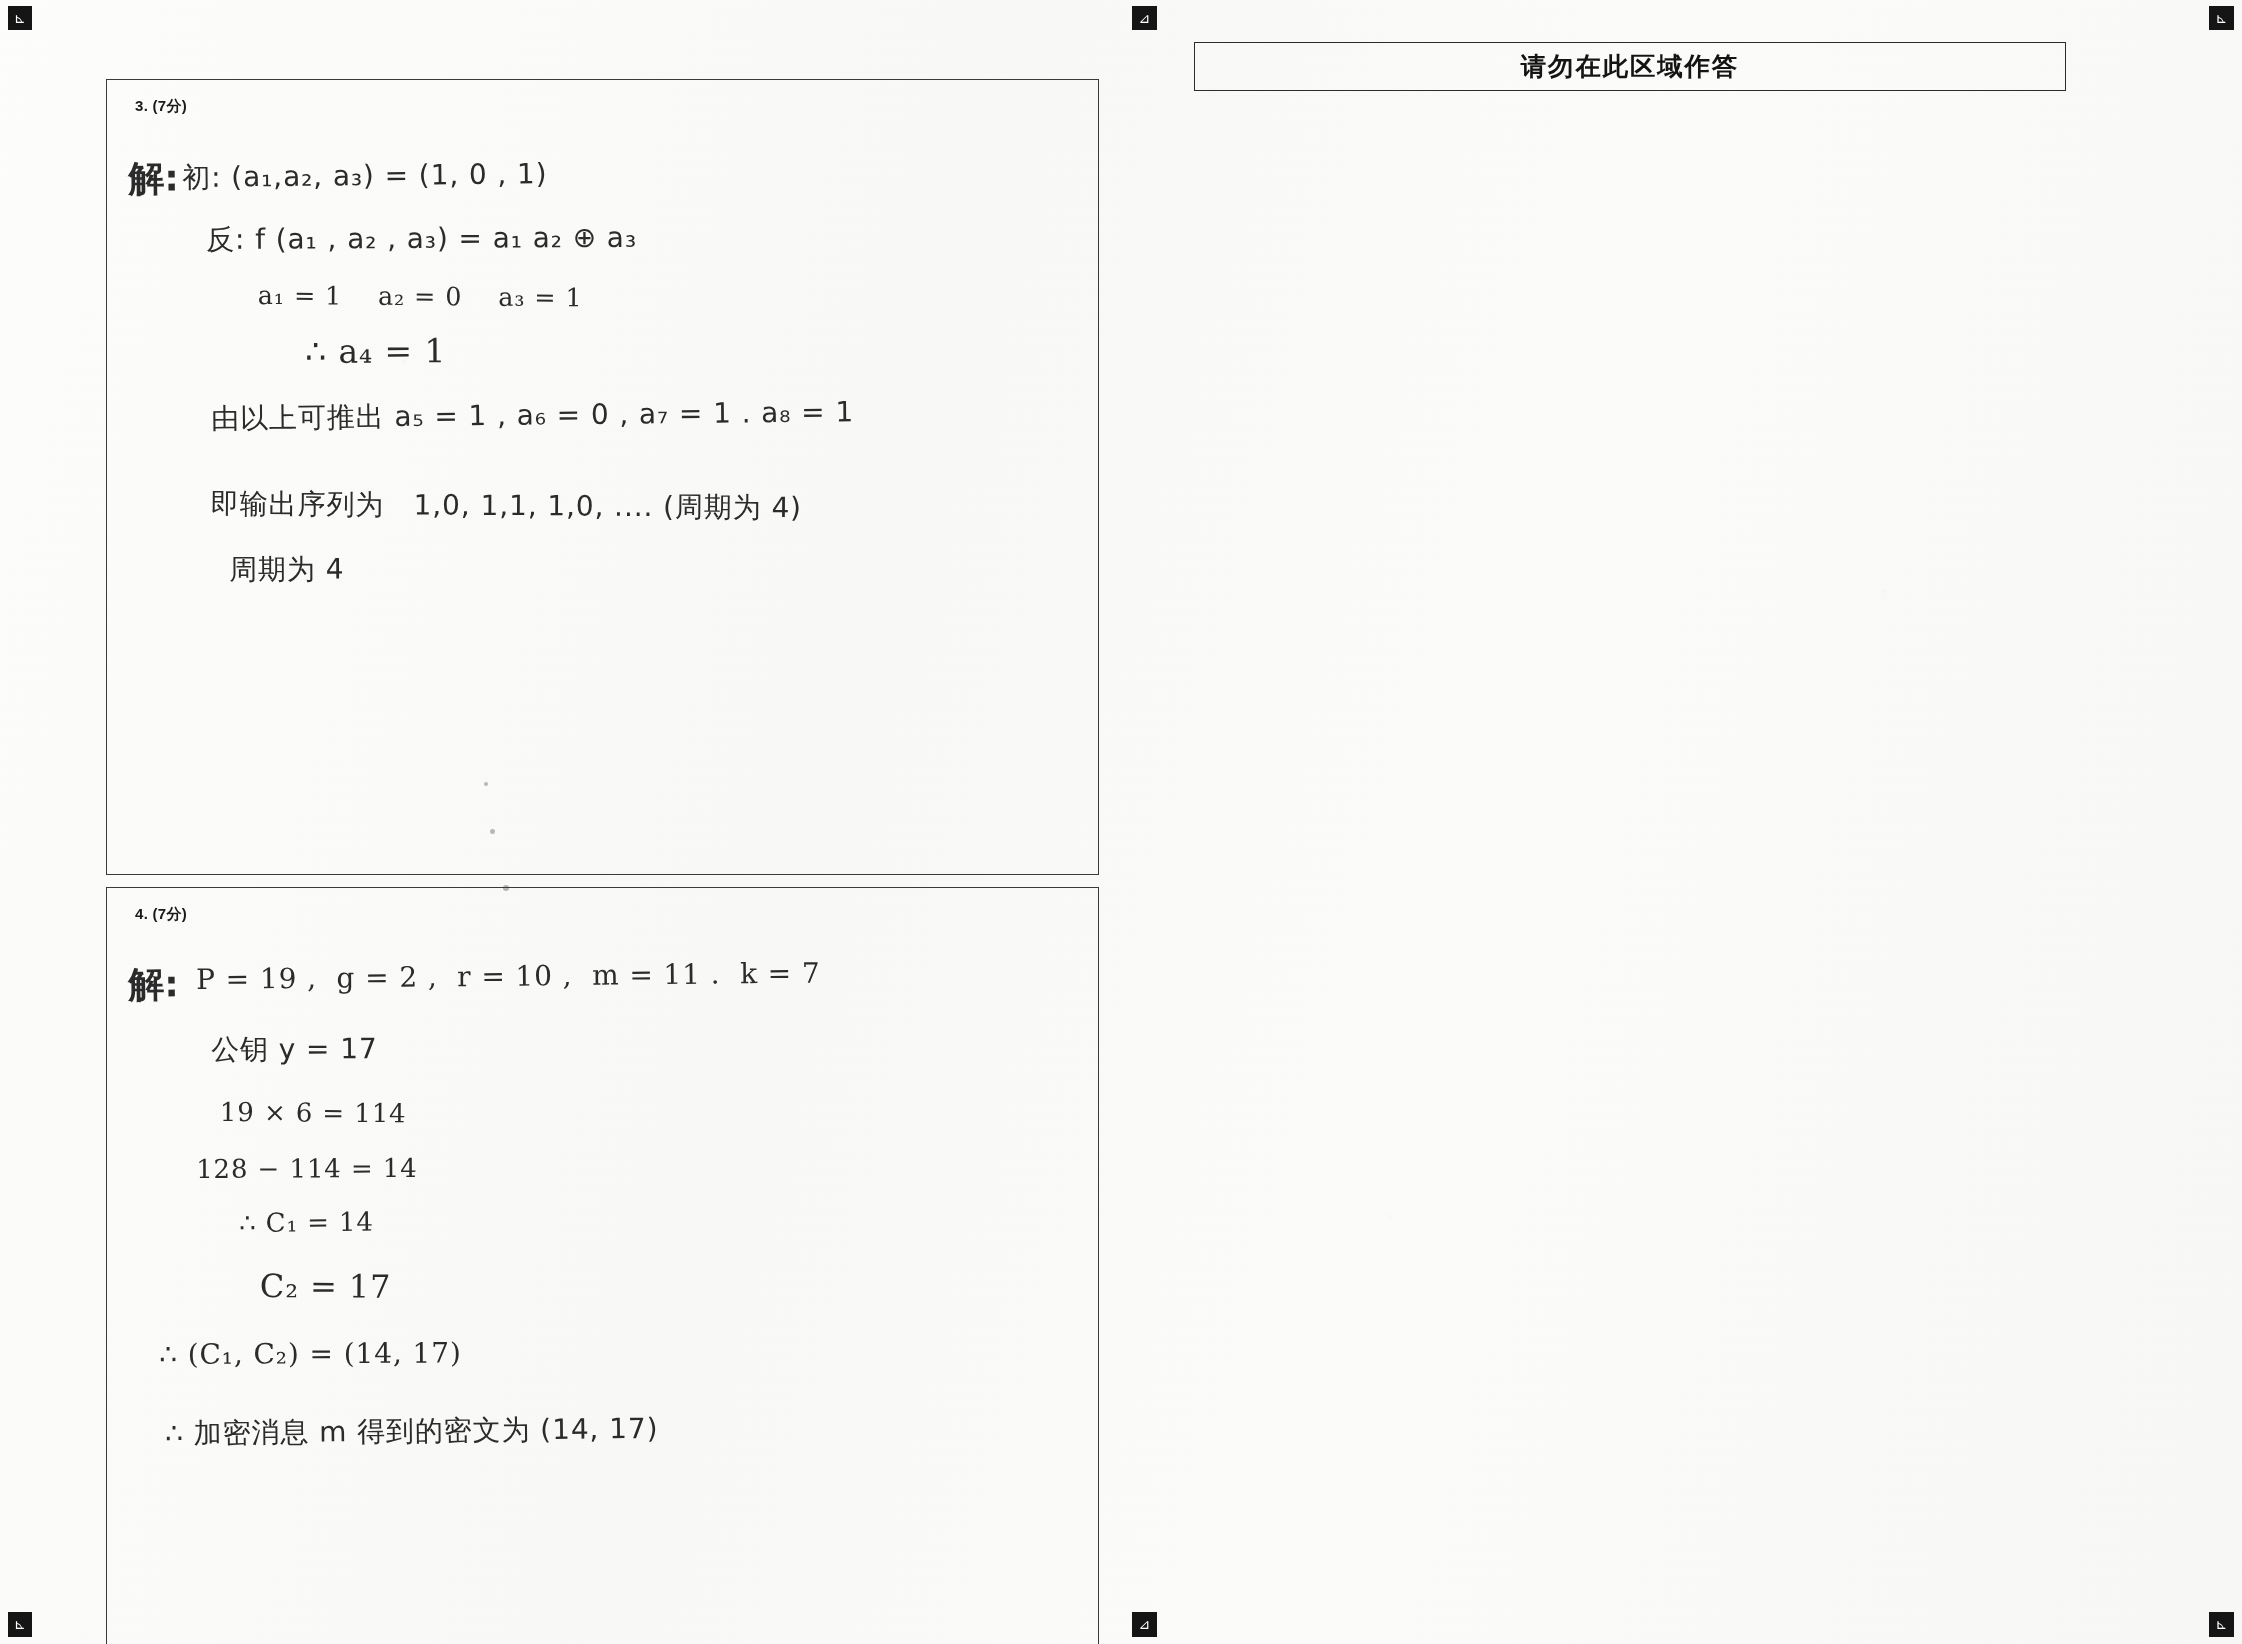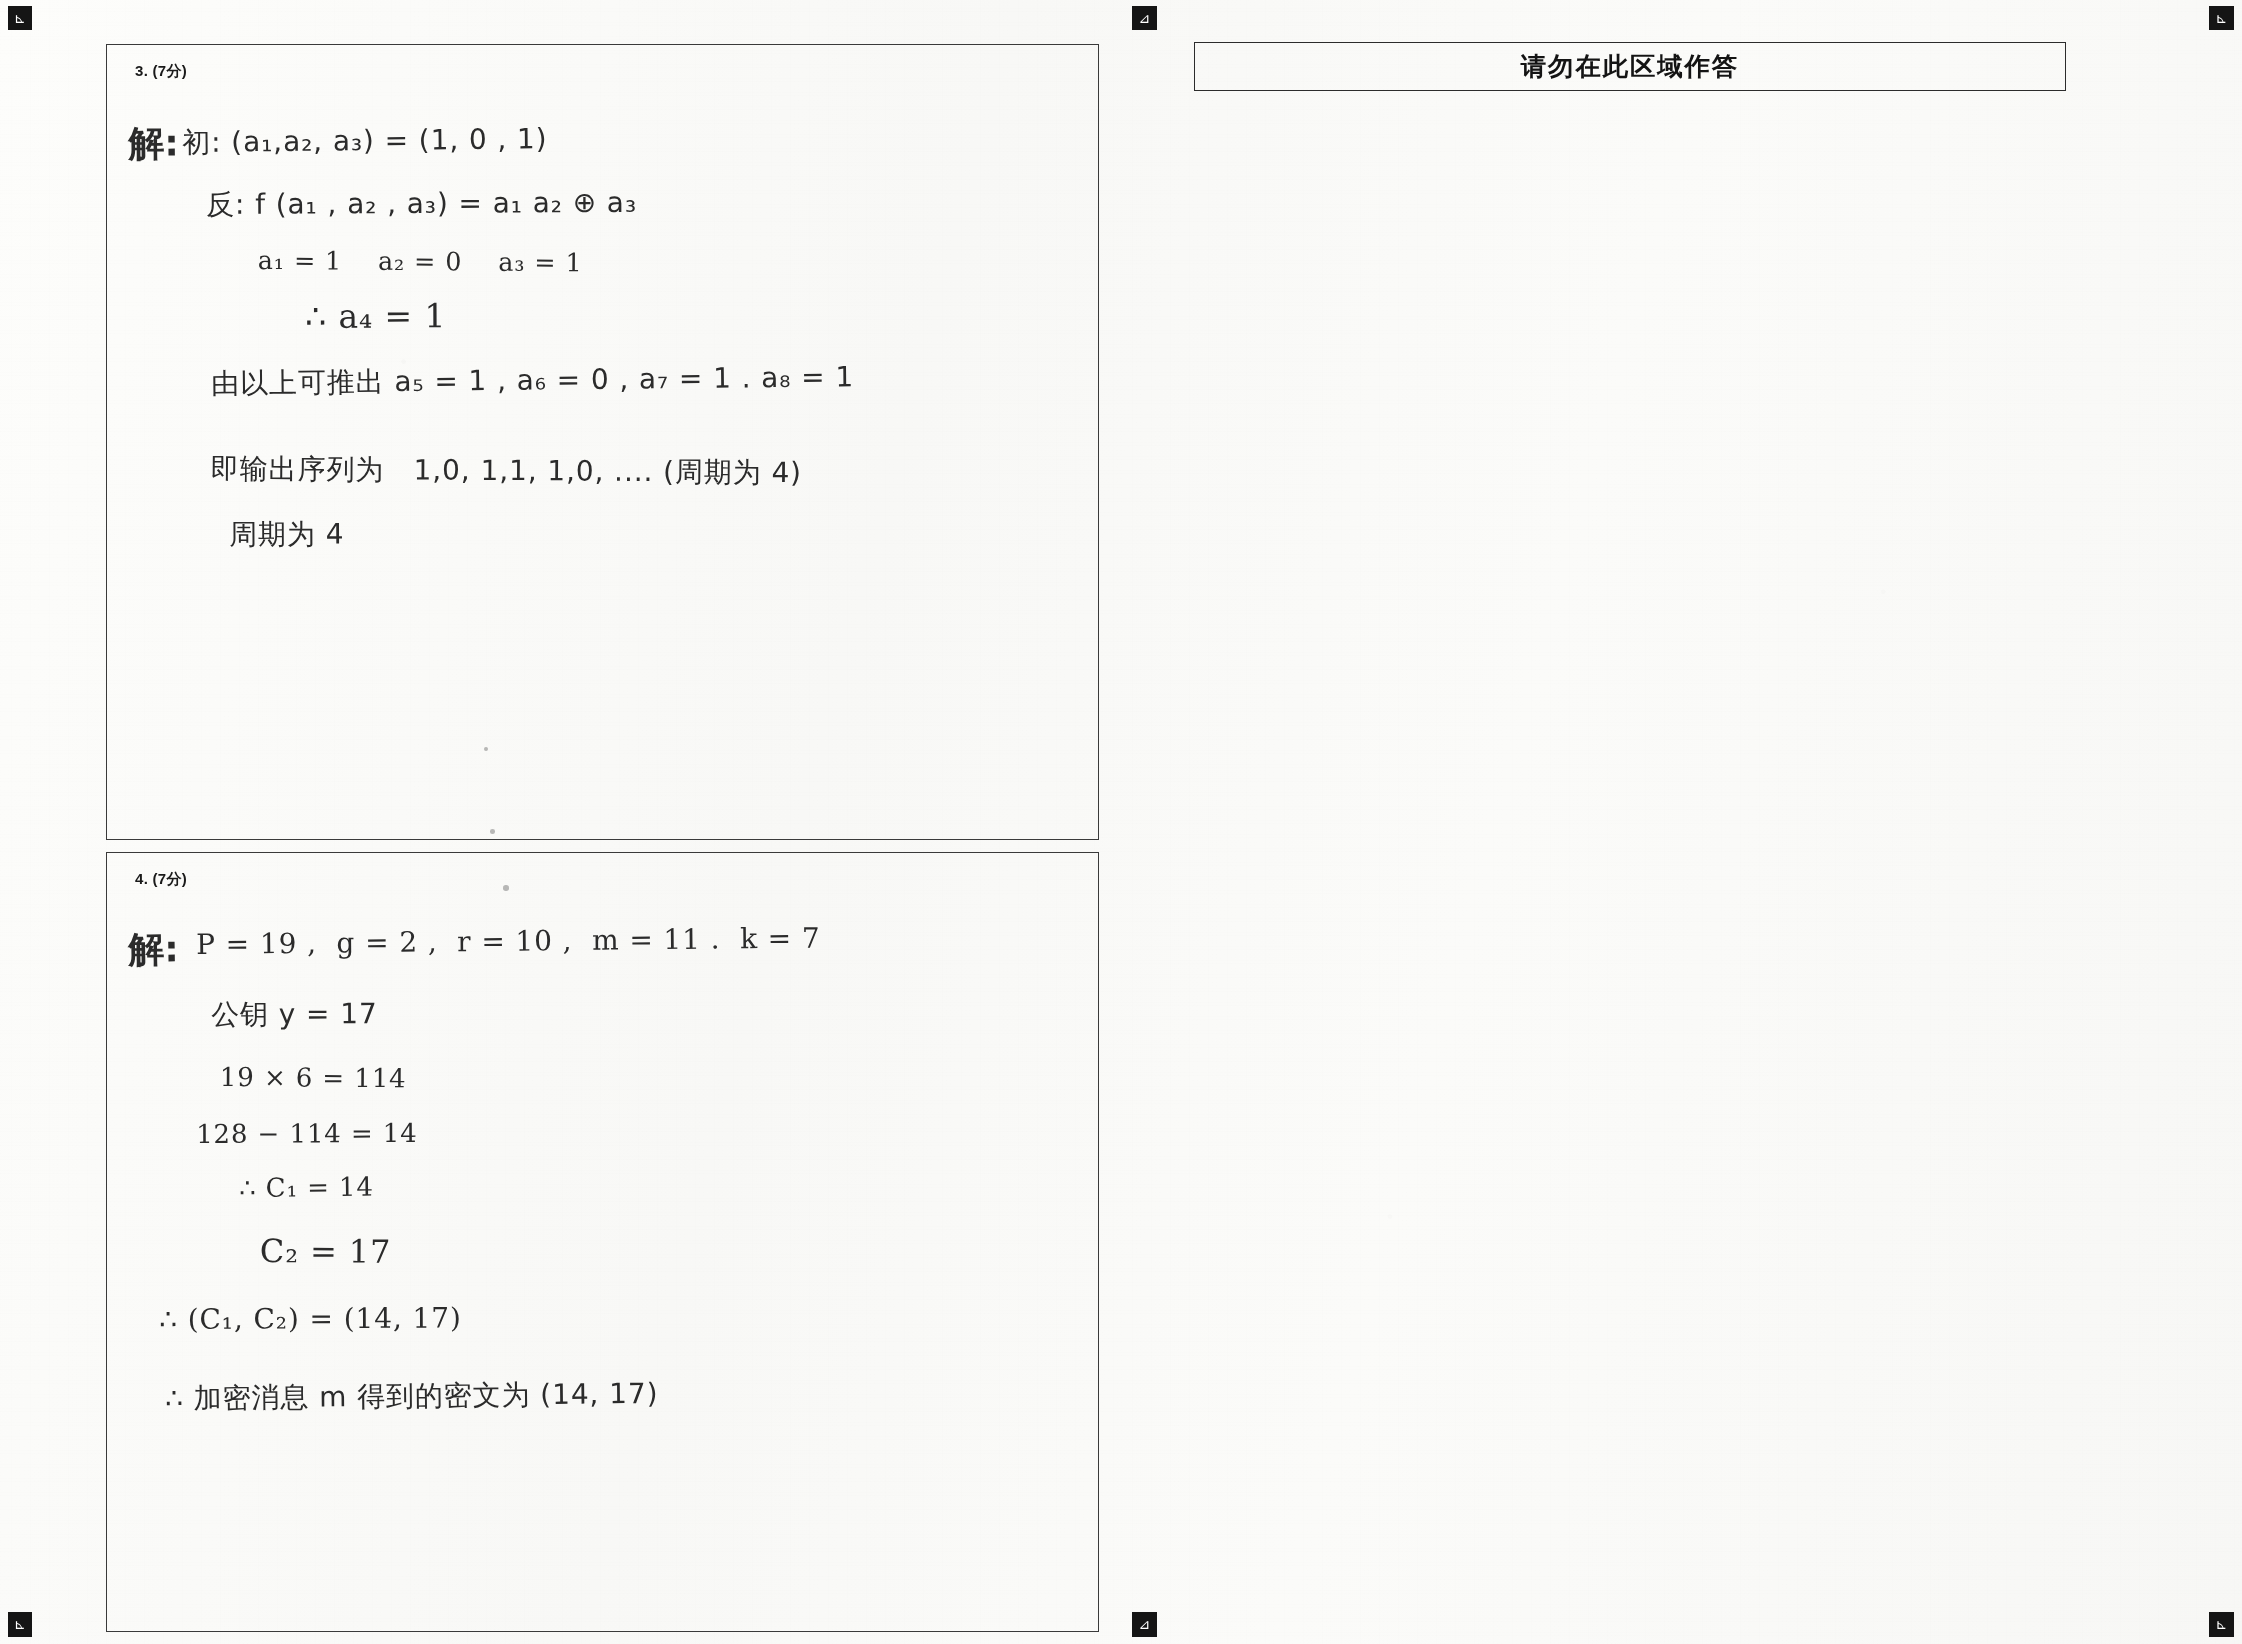--- a/index.html
+++ b/index.html
@@ -53,20 +53,21 @@
   .fiducial.bl { left: 7.5px;  top: 1612px; }
   .fiducial.bm { left: 1132px; top: 1612px; }
   .fiducial.br { left: 2209px; top: 1612px; }
 
   
   .answer-box {
     position: absolute;
     border: 1.9px solid #3a3a3a;
     background: transparent;
     box-sizing: border-box;
+    margin-top: 35px;
   }
   #answer-box-3 { left: 106px; top: 44px;  width: 993px; height: 796px; }
   #answer-box-4 { left: 106px; top: 852px; width: 993px; height: 780px; }
 
   .q-label {
     position: absolute;
     left: 28px;
     top: 17px;
     font-size: 15px;
     font-weight: bold;

